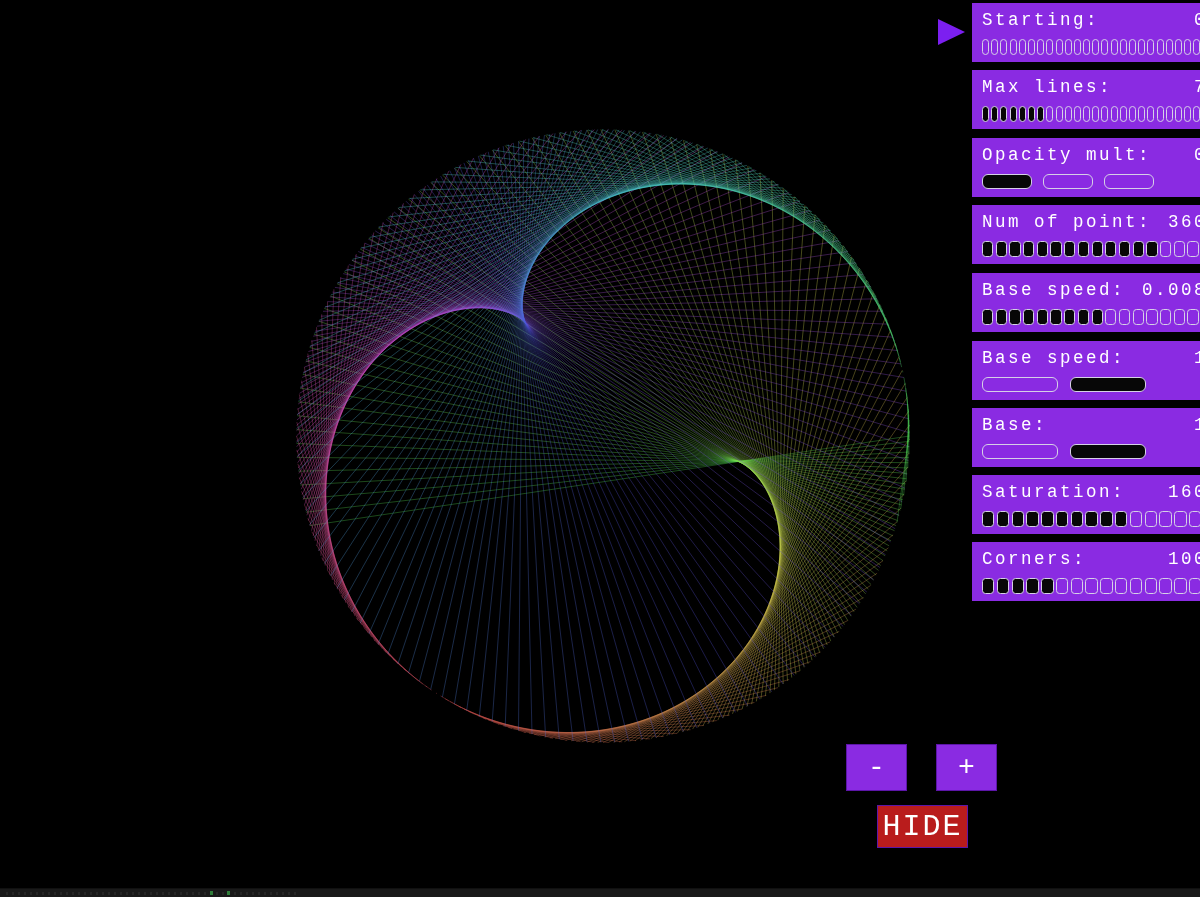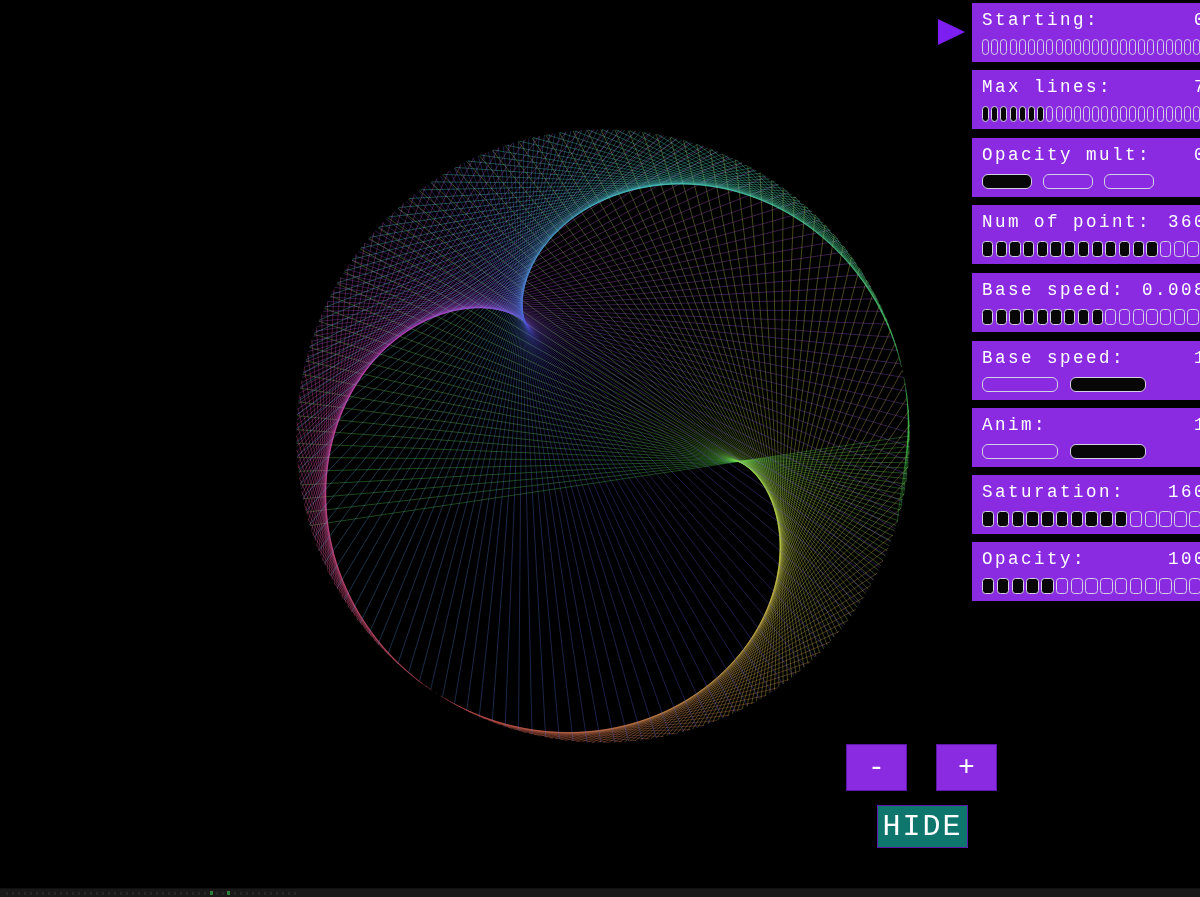--- a/index.html
+++ b/index.html
@@ -541,21 +541,21 @@
         <span>Base speed:</span>
         <span>1</span>
       </div>
       <div class="cell-strip">
         <div class="cell wide2"></div>
         <div class="cell wide2 filled"></div>
       </div>
     </div>
     <div class="panel-row" style="top: 408px; background: rgb(138, 43, 226);">
       <div class="row-line">
-        <span>Anim:</span>
+        <span>Base:</span>
         <span>1</span>
       </div>
       <div class="cell-strip">
         <div class="cell wide2"></div>
         <div class="cell wide2 filled"></div>
       </div>
     </div>
     <div class="panel-row" style="top: 475px; background: rgb(138, 43, 226);">
       <div class="row-line">
         <span>Saturation:</span>
@@ -574,21 +574,21 @@
         <div class="cell sqlg filled"></div>
         <div class="cell sqlg"></div>
         <div class="cell sqlg"></div>
         <div class="cell sqlg"></div>
         <div class="cell sqlg"></div>
         <div class="cell sqlg"></div>
       </div>
     </div>
     <div class="panel-row" style="top: 542px; background: rgb(138, 43, 226);">
       <div class="row-line">
-        <span>Opacity:</span>
+        <span>Corners:</span>
         <span>100</span>
       </div>
       <div class="cell-strip">
         <div class="cell sqlg filled"></div>
         <div class="cell sqlg filled"></div>
         <div class="cell sqlg filled"></div>
         <div class="cell sqlg filled"></div>
         <div class="cell sqlg filled"></div>
         <div class="cell sqlg"></div>
         <div class="cell sqlg"></div>
@@ -599,19 +599,19 @@
         <div class="cell sqlg"></div>
         <div class="cell sqlg"></div>
         <div class="cell sqlg"></div>
         <div class="cell sqlg"></div>
       </div>
     </div>
   </div>
 
 <div id="minus-button" class="px-btn" style="background: rgb(138, 43, 226);">-</div>
 <div id="plus-button" class="px-btn" style="background: rgb(138, 43, 226);">+</div>
-<div id="hide-button" class="px-btn" style="background: #0f766e;">HIDE</div>
+<div id="hide-button" class="px-btn" style="background: #b91c1c;">HIDE</div>
 
 <div id="console-bar">
   <div id="console-texture"></div>
   <div class="console-dot" style="left:210px"></div>
   <div class="console-dot" style="left:227px"></div>
 </div>
 
 </body></html>

